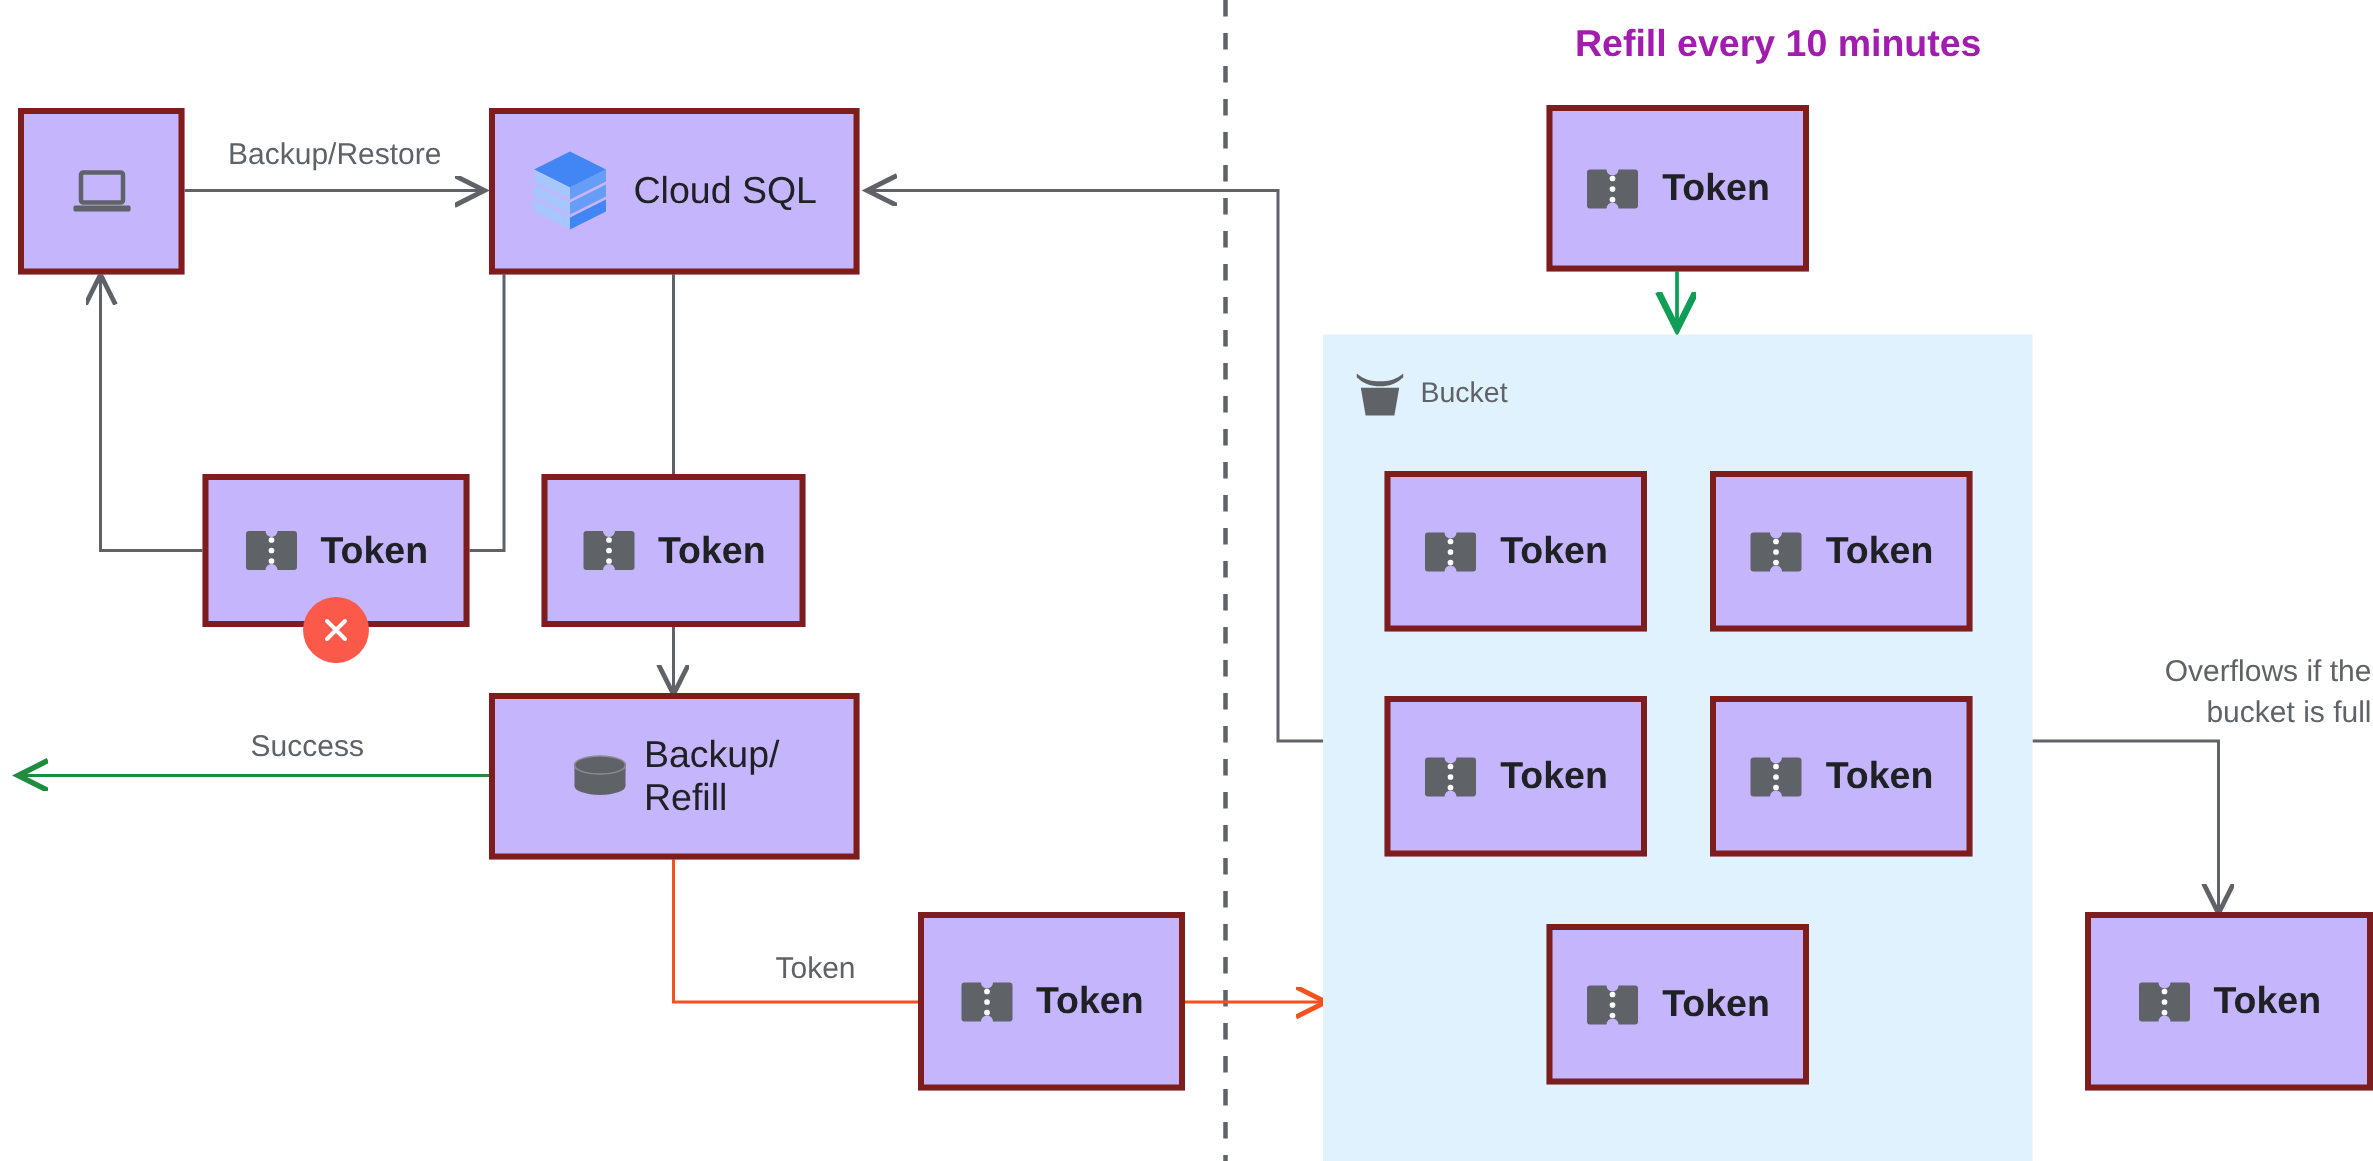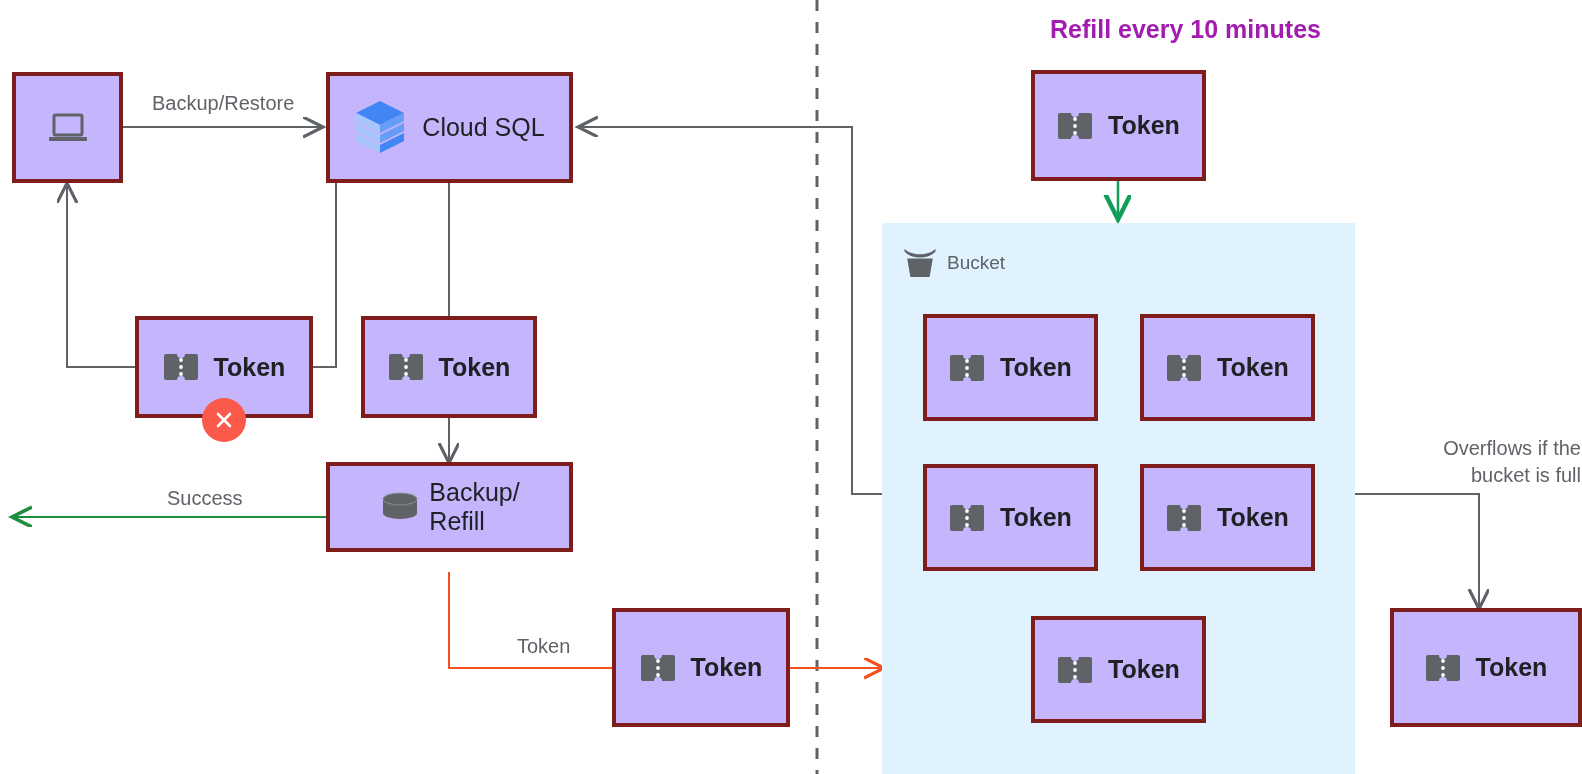--- a/index.html
+++ b/index.html
@@ -123,21 +123,21 @@
       <svg width="36" height="28" viewBox="0 0 36 28">
         <path d="M3,1 h11 a4,4 0 0 0 8,0 h11 a2,2 0 0 1 2,2 v22 a2,2 0 0 1 -2,2 h-11 a4,4 0 0 0 -8,0 h-11 a2,2 0 0 1 -2,-2 v-22 a2,2 0 0 1 2,-2 z" fill="#5f6368"></path>
         <circle cx="18" cy="7" r="1.9" fill="#fff"></circle>
         <circle cx="18" cy="14" r="1.9" fill="#fff"></circle>
         <circle cx="18" cy="21" r="1.9" fill="#fff"></circle>
       </svg>
       <span class="lbl">Token</span>
     </span>
   </div>
 
-  <div class="node" style="left:326px;top:462px;width:247px;height:90px;gap:8px;">
+  <div class="node" style="left:326px;top:462px;width:247px;height:111px;gap:8px;">
     <svg width="42" height="34" viewBox="0 0 42 34">
       <ellipse cx="21" cy="9" rx="17" ry="6" fill="#5f6368"></ellipse>
       <rect x="4" y="9" width="34" height="14" fill="#5f6368"></rect>
       <ellipse cx="21" cy="23" rx="17" ry="6" fill="#5f6368"></ellipse>
       <ellipse cx="21" cy="9" rx="17" ry="6" fill="none" stroke="#8a8d91" stroke-width="1"></ellipse>
     </svg>
     <span class="lbl" style="text-align:left;">
       <span>Backup/</span><br>
       <span>Refill</span>
     </span>

